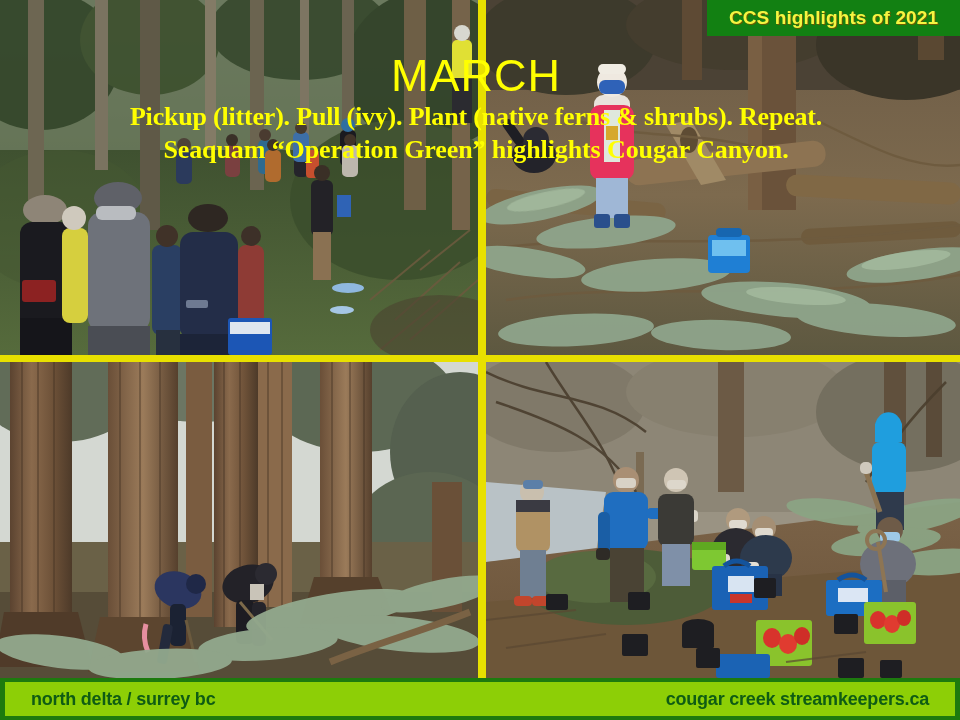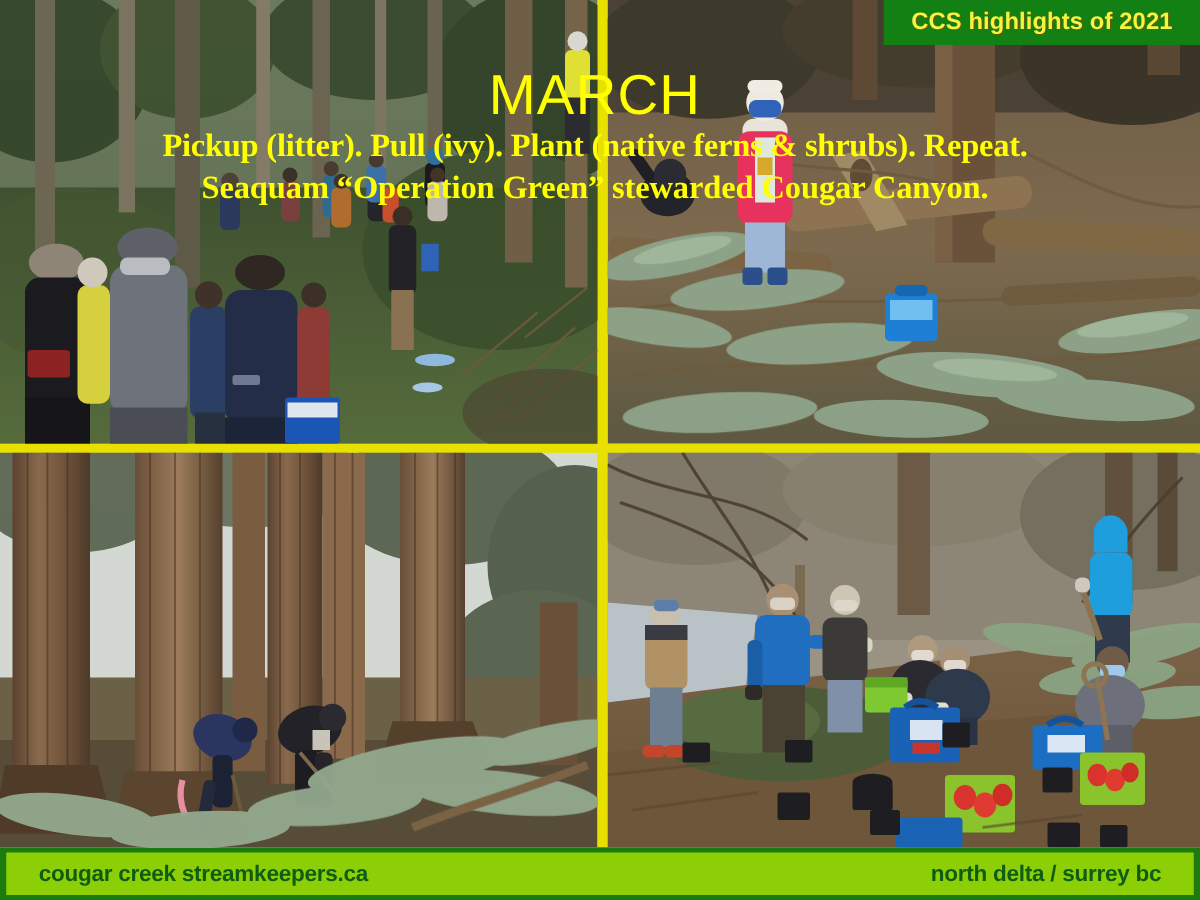--- a/index.html
+++ b/index.html
@@ -6,21 +6,21 @@
     margin: 0;
     padding: 0;
     background: #000;
   }
   #poster {
     position: relative;
     width: 960px;
     height: 720px;
     overflow: hidden;
     font-family: "Liberation Sans", sans-serif;
-    background: #ef4444;
+    background: #14532d;
   }
 
   
   .collage {
     position: absolute;
     left: 0; top: 0;
     width: 960px;
     height: 678px;
     background: #e8e000;
   }
@@ -602,23 +602,23 @@
     </div>
   </div>
 
   <div class="header-badge">
     <span class="header-badge-text">CCS highlights of 2021</span>
   </div>
 
   <div class="title-block">
     <div class="month-title">MARCH</div>
     <div class="subtitle line1">Pickup (litter). Pull (ivy). Plant (native ferns &amp; shrubs). Repeat.</div>
-    <div class="subtitle line2">Seaquam “Operation Green” stewarded Cougar Canyon.</div>
+    <div class="subtitle line2">Seaquam “Operation Green” highlights Cougar Canyon.</div>
   </div>
 
   <div class="footer-bar">
     <div class="footer-inner">
+      <span class="footer-text">north delta / surrey bc</span>
       <span class="footer-text">cougar creek streamkeepers.ca</span>
-      <span class="footer-text">north delta / surrey bc</span>
     </div>
   </div>
 
 </div>
 
 </body></html>

